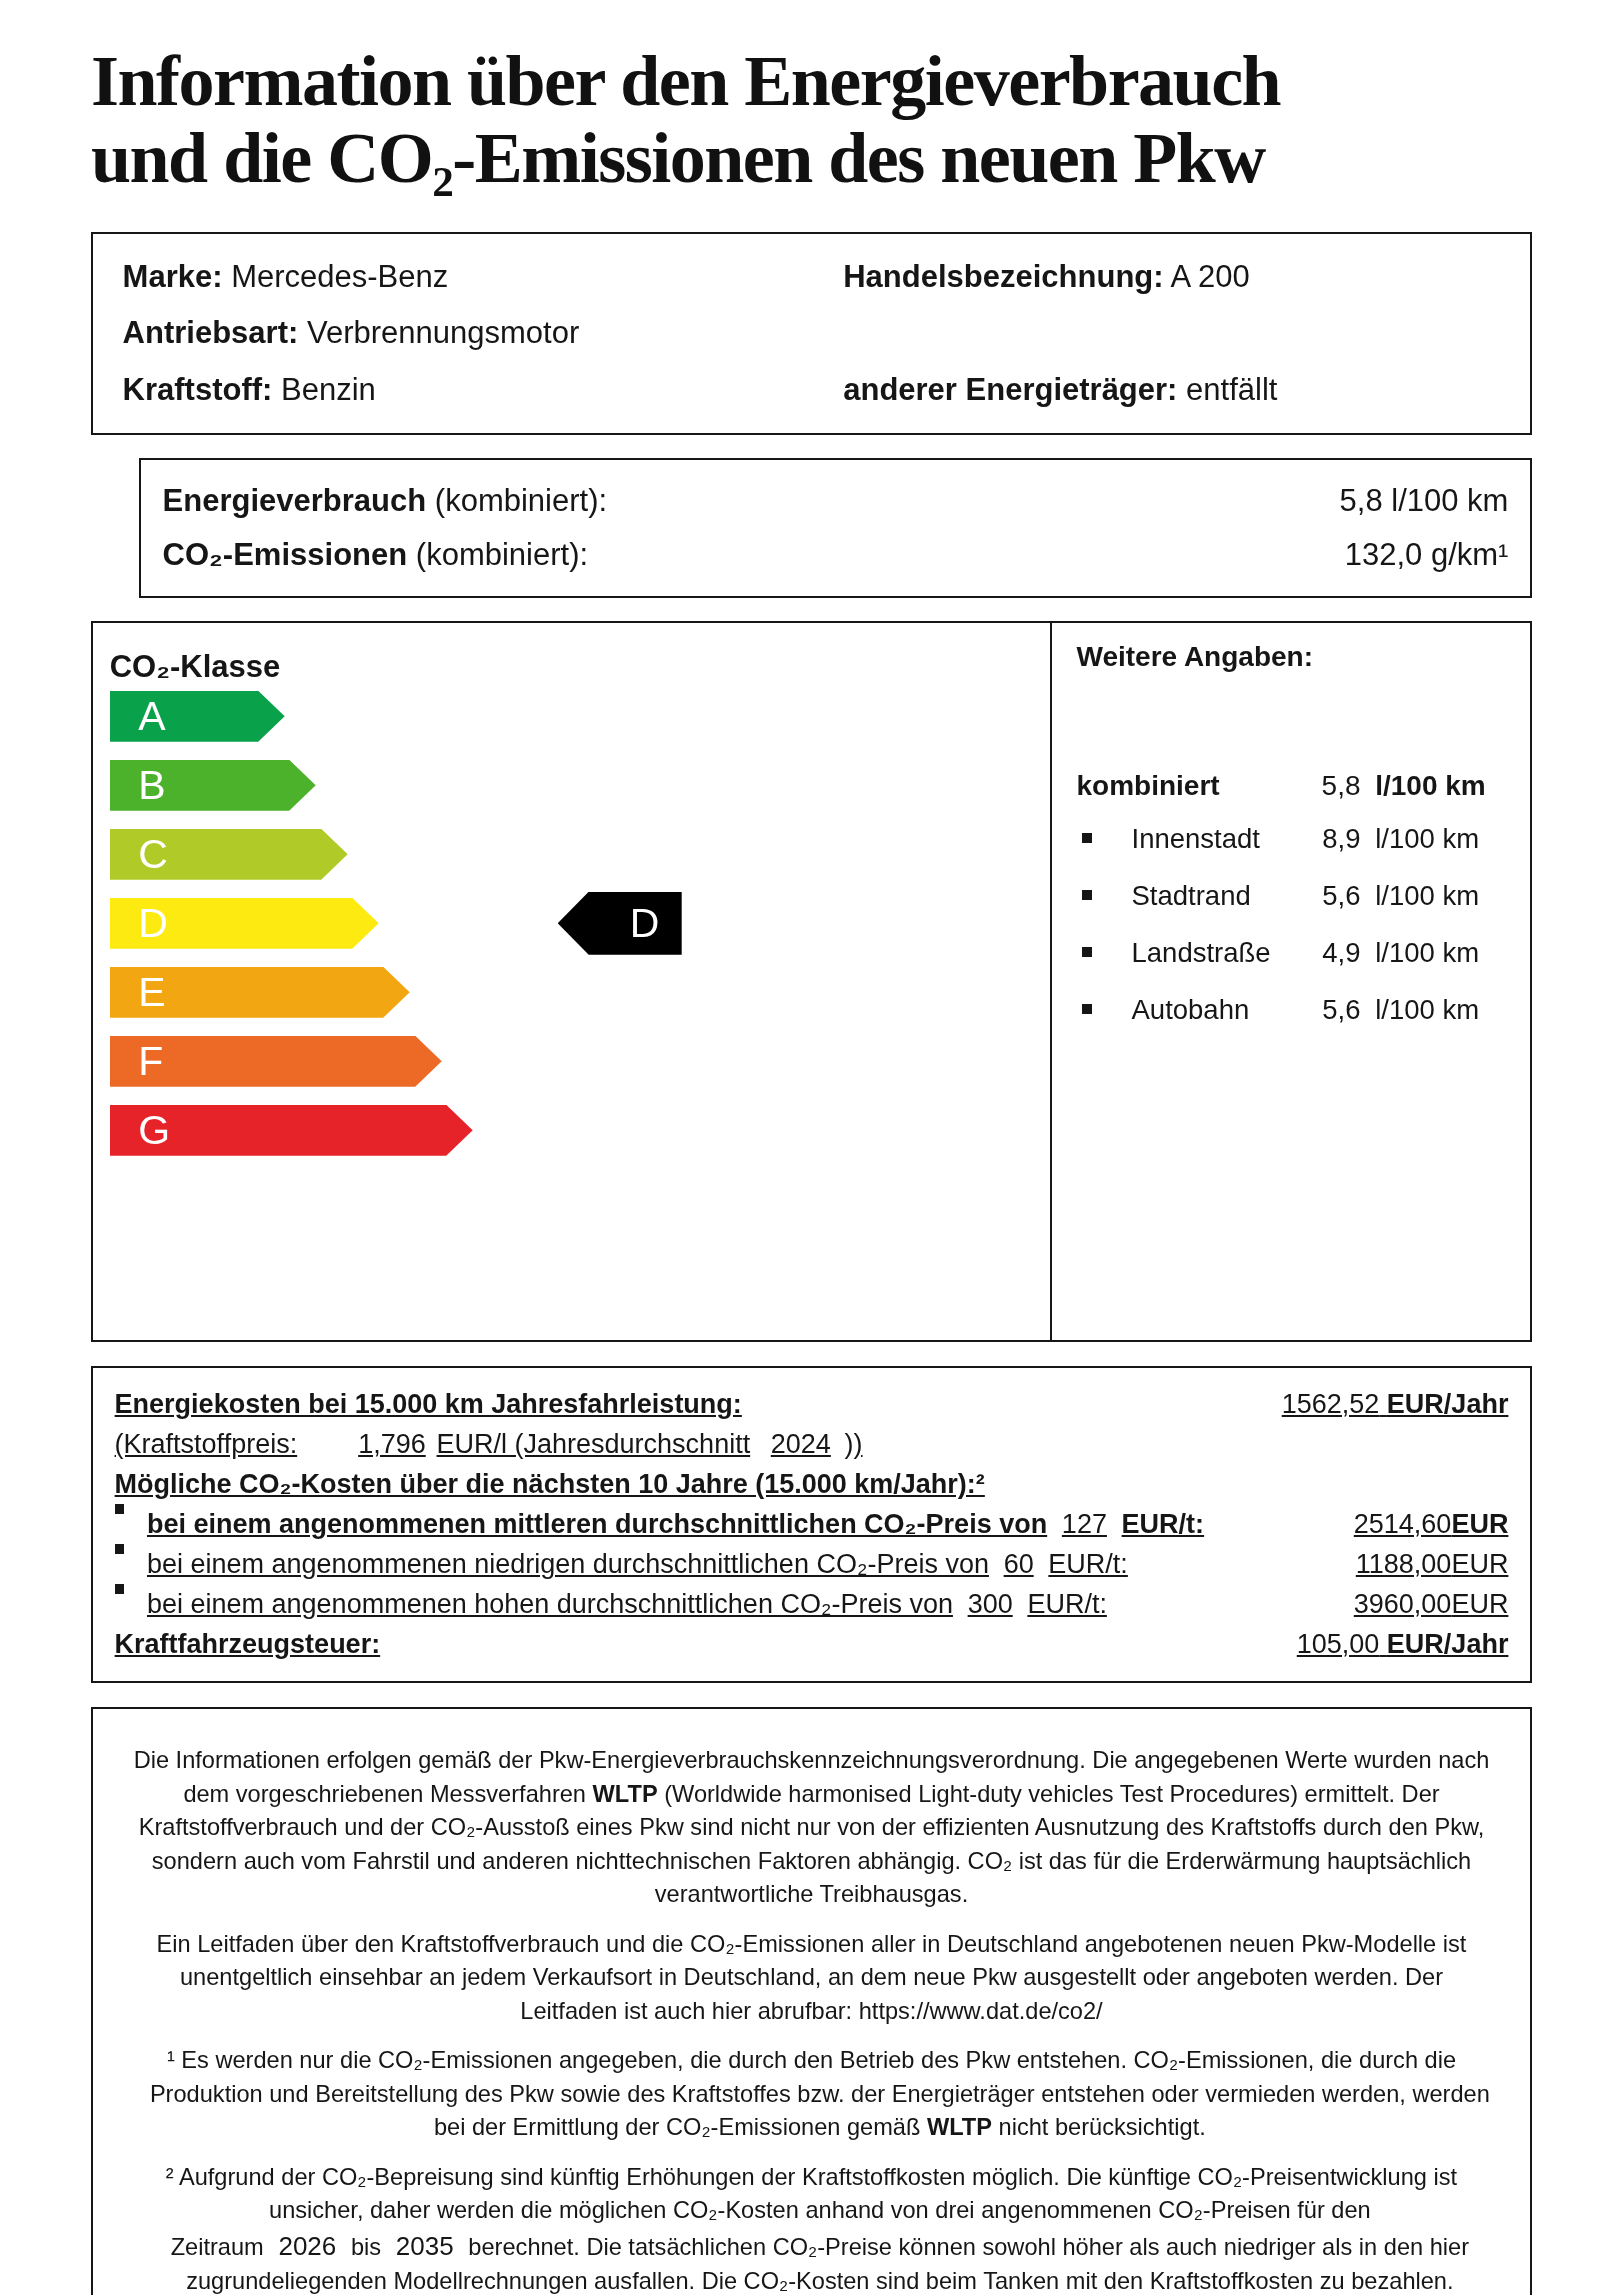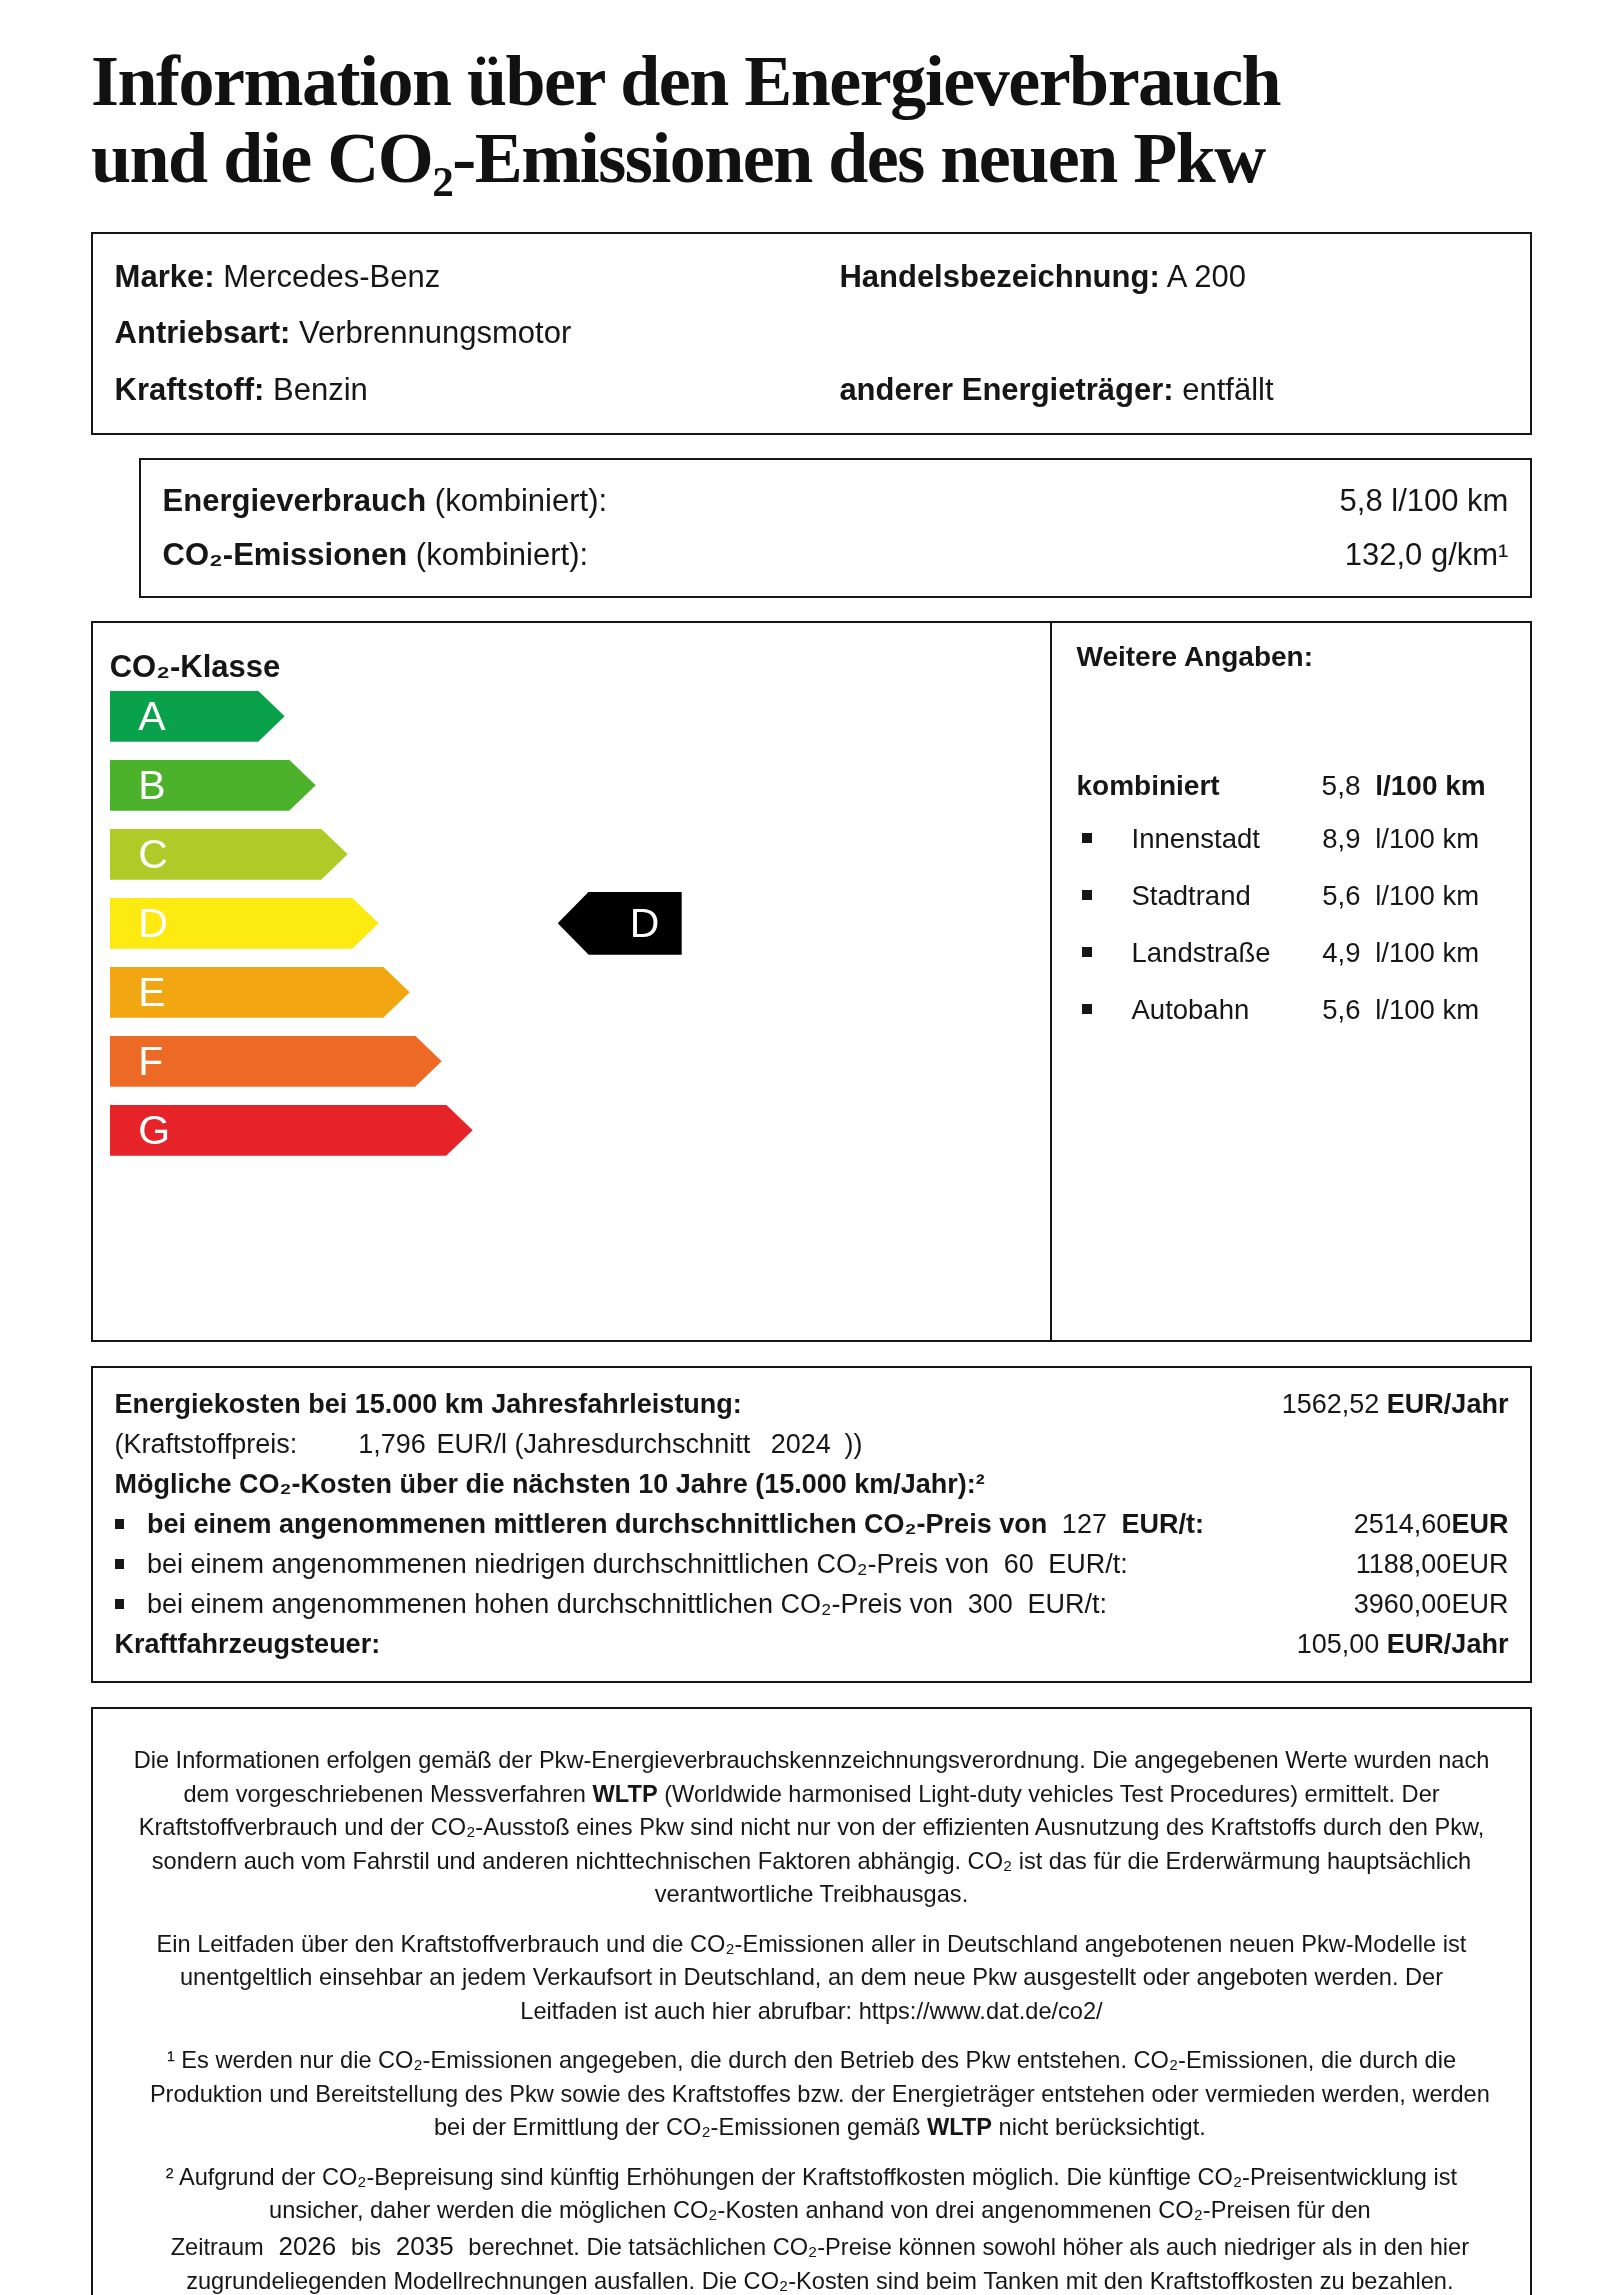--- a/index.html
+++ b/index.html
@@ -18,21 +18,21 @@
     margin:0 0 35px;color:#111;
   }
   .title-line{display:block;white-space:nowrap;}
 
   
   .box{border:2.9px solid #161616;box-sizing:border-box;}
   .gap{margin-top:23.6px;}
 
   
   .box-vehicle{padding:14.7px 21.6px;font-size:31px;}
-  .vrow{display:grid;grid-template-columns:52% 48%;line-height:1.82;align-items:baseline;}
+  .vrow{display:grid;grid-template-columns:52% 48%;line-height:1.82;align-items:baseline;margin-left:8px;}
 
   
   .box-consumption{padding:13.7px 21.6px;font-size:31px;margin-left:48px;}
   .crow{display:flex;line-height:1.74;align-items:baseline;}
   .crow .val{margin-left:auto;}
 
   
   .box-class{display:flex;min-height:721px;}
   .class-left{width:957px;box-sizing:border-box;padding:19.6px 16.7px;}
   .class-heading{font-size:31px;font-weight:700;line-height:1.55;}
@@ -56,21 +56,21 @@
   .wa-heading{font-size:28px;font-weight:700;margin-bottom:88px;}
   .wa-sub{font-size:28px;font-weight:700;line-height:1.25;margin-bottom:9.8px;}
   .wa-row{display:grid;grid-template-columns:55px 1fr 58px 145px;align-items:center;line-height:57px;}
   .wa-row.wa-komb{grid-template-columns:1fr 58px 145px;line-height:49px;font-size:28px;}
   .wa-num{text-align:right;}
   .wa-unit{padding-left:14.7px;}
   .wa-bullet{width:9.8px;height:9.8px;background:#161616;margin-left:5.9px;}
 
   
   .box-costs{padding:16.7px 21.6px;font-size:27px;}
-  .cost-row{display:flex;align-items:center;line-height:40px;min-height:40px;}
+  .cost-row{display:flex;line-height:40px;min-height:40px;text-decoration:underline;}
   .sq{width:9.8px;height:9.8px;background:#161616;margin-right:22.6px;flex:none;}
   .sc-price{margin:0 14.7px;}
   .sc-total{margin-left:auto;}
   .kp-val{margin-left:61px;}
   .kp-mid{margin-left:10.8px;}
   .kp-year{margin-left:20.6px;}
   .kp-suffix{margin-left:13.7px;}
   .ek-value{margin-left:auto;}
 
   

